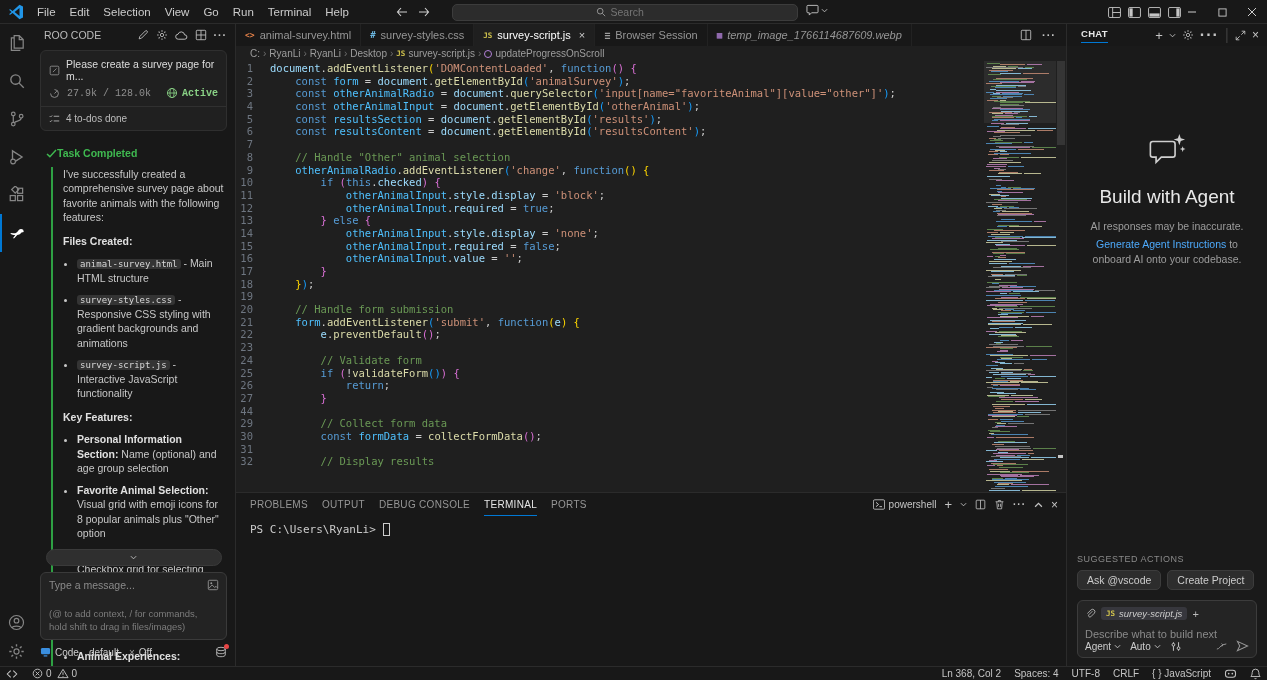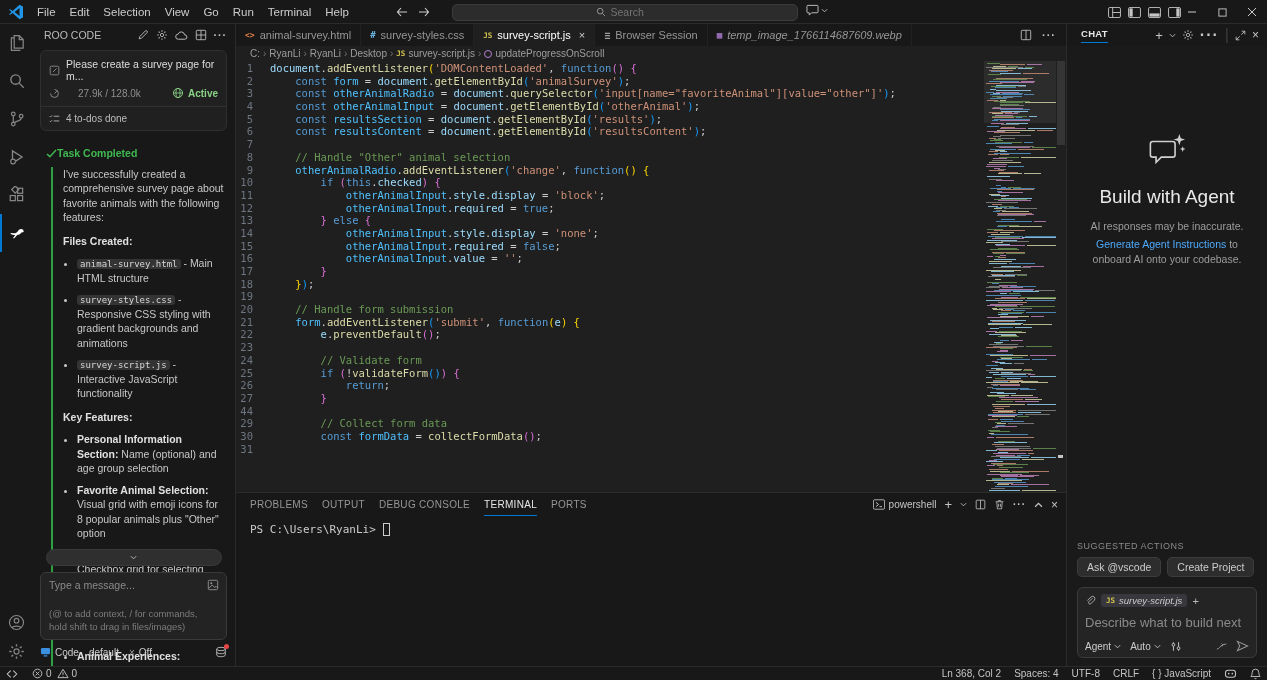--- a/index.html
+++ b/index.html
@@ -31,21 +31,21 @@
   .ab-item.active { color:#ffffff; border-left:2px solid #0078d4; }
   .ab-bottom { margin-top:auto; display:flex; flex-direction:column; align-items:center; padding-bottom:6px; gap:12px; color:#868686; }
 
   
   .sidebar { width:204px; background:#181818; border-right:1px solid #2b2b2b; position:relative; display:flex; flex-direction:column; font-size:10.5px; }
   .sb-header { height:22px; display:flex; align-items:center; padding:0 8px 0 12px; flex:none; }
   .sb-title { font-size:10.5px; color:#bbbbbb; }
   .sb-hicons { margin-left:auto; display:flex; gap:7px; color:#c5c5c5; }
   .task-card { margin:4px 8px 6px; background:#202020; border:1px solid #2f2f2f; border-radius:6px; flex:none; }
   .tc-row1 { display:flex; align-items:center; gap:6px; padding:7px 8px 3px; color:#dddddd; }
-  .tc-row2 { display:flex; align-items:center; gap:18px; padding:2px 8px 7px; color:#8f8f8f; font-size:10px; }
+  .tc-row2 { display:flex; align-items:center; gap:7px; padding:2px 8px 7px; color:#8f8f8f; font-size:10px;font-family:Liberation Mono, monospace; }
   .tc-active { margin-left:auto; display:flex; align-items:center; gap:4px; color:#89d185; font-weight:bold; font-size:10px; }
   .tc-todos { border-top:1px solid #303030; display:flex; align-items:center; gap:6px; padding:6px 8px; color:#bbbbbb; font-size:10px; }
   .sb-scroll { flex:1; overflow:hidden; padding:4px 10px 0 14px; position:relative; }
   .tc-heading { display:flex; align-items:center; color:#3fb950; font-weight:bold; margin:6px 0 8px; }
   .result-body { border-left:2px solid #2ea043; padding-left:10px; margin-left:5px; color:#c8c8c8; line-height:1.38; }
   .result-body p { margin-bottom:9px; }
   .rb-h { font-weight:bold; color:#e0e0e0; margin-bottom:8px; }
   .result-body ul { list-style:disc; padding-left:14px; margin-bottom:9px; }
   .result-body li { margin-bottom:7px; }
   .code-chip { font-family:"DejaVu Sans Mono", monospace; font-size:9px; background:#343434; color:#d8d8d8; border-radius:3px; padding:0 3px; }
@@ -113,21 +113,21 @@
   .chat-footer { flex:none; padding:0 10px 8px; }
   .sa-heading { font-size:9px; letter-spacing:0.5px; color:#8a8a8a; margin-bottom:6px; }
   .sa-buttons { display:flex; gap:6px; margin-bottom:10px; }
   .sa-btn { background:#2d2d2d; border:1px solid #3c3c3c; border-radius:5px; padding:3px 9px; font-size:10.5px; color:#cccccc; white-space:nowrap; }
   .chat-input { background:#242424; border:1px solid #3c3c3c; border-radius:6px; padding:6px 7px 5px; }
   .ci-chips { display:flex; align-items:center; gap:5px; margin-bottom:8px; color:#bbbbbb; }
   .ci-chip { background:#37373d; border-radius:3px; padding:1px 5px; font-size:9.5px; display:flex; align-items:center; gap:4px; color:#cccccc; }
   .ci-chip .fn { font-style:italic; }
   .ci-chip .lang { color:#d4c64d; font-weight:bold; font-size:7.5px; font-family:"DejaVu Sans Mono",monospace; font-style:normal; }
   .ci-plus { color:#bbbbbb; font-size:11px; }
-  .ci-ph { color:#8a8a8a; font-size:13px; margin-bottom:10px; }
+  .ci-ph { color:#8a8a8a; font-size:11px; }
   .ci-bottom { display:flex; align-items:center; gap:9px; font-size:10px; color:#cccccc; }
   .ci-dd { display:flex; align-items:center; gap:3px; }
   .ci-right { margin-left:auto; display:flex; align-items:center; gap:8px; color:#9a9a9a; }
   .chev { width:7px; height:5px; }
 
   
   .statusbar { height:14px; background:#181818; border-top:1px solid #2b2b2b; display:flex; align-items:center; font-size:10px; color:#c5c5c5; padding:0 6px 0 0; }
   .sb-left { display:flex; align-items:center; gap:8px; }
   .remote-ind { width:24px; height:14px; display:flex; align-items:center; justify-content:center; }
   .probs { display:flex; align-items:center; gap:3px; }
@@ -502,20 +502,21 @@
           <div class="cl"><span class="cl-n">22</span><span><span style="color: rgb(204, 204, 204);">        </span><span style="color: rgb(156, 220, 254);">e</span><span style="color: rgb(204, 204, 204);">.</span><span style="color: rgb(220, 220, 170);">preventDefault</span><span style="color: rgb(218, 112, 214);">(</span><span style="color: rgb(218, 112, 214);">)</span><span style="color: rgb(204, 204, 204);">;</span></span></div>
           <div class="cl"><span class="cl-n">23</span><span></span></div>
           <div class="cl"><span class="cl-n">24</span><span><span style="color: rgb(204, 204, 204);">        </span><span style="color: rgb(106, 153, 85);">// Validate form</span></span></div>
           <div class="cl"><span class="cl-n">25</span><span><span style="color: rgb(204, 204, 204);">        </span><span style="color: rgb(86, 156, 214);">if</span><span style="color: rgb(204, 204, 204);"> </span><span style="color: rgb(218, 112, 214);">(</span><span style="color: rgb(204, 204, 204);">!</span><span style="color: rgb(220, 220, 170);">validateForm</span><span style="color: rgb(23, 159, 255);">(</span><span style="color: rgb(23, 159, 255);">)</span><span style="color: rgb(218, 112, 214);">)</span><span style="color: rgb(204, 204, 204);"> </span><span style="color: rgb(218, 112, 214);">{</span></span></div>
           <div class="cl"><span class="cl-n">26</span><span><span style="color: rgb(204, 204, 204);">            </span><span style="color: rgb(86, 156, 214);">return</span><span style="color: rgb(204, 204, 204);">;</span></span></div>
           <div class="cl"><span class="cl-n">27</span><span><span style="color: rgb(204, 204, 204);">        </span><span style="color: rgb(218, 112, 214);">}</span></span></div>
           <div class="cl"><span class="cl-n">44</span><span></span></div>
           <div class="cl"><span class="cl-n">29</span><span><span style="color: rgb(204, 204, 204);">        </span><span style="color: rgb(106, 153, 85);">// Collect form data</span></span></div>
           <div class="cl"><span class="cl-n">30</span><span><span style="color: rgb(204, 204, 204);">        </span><span style="color: rgb(86, 156, 214);">const</span><span style="color: rgb(204, 204, 204);"> </span><span style="color: rgb(79, 193, 255);">formData</span><span style="color: rgb(204, 204, 204);"> </span><span style="color: rgb(204, 204, 204);">=</span><span style="color: rgb(204, 204, 204);"> </span><span style="color: rgb(220, 220, 170);">collectFormData</span><span style="color: rgb(218, 112, 214);">(</span><span style="color: rgb(218, 112, 214);">)</span><span style="color: rgb(204, 204, 204);">;</span></span></div>
           <div class="cl"><span class="cl-n">31</span><span></span></div>
+          <div class="cl"><span class="cl-n">32</span><span><span style="color: rgb(204, 204, 204);">        </span><span style="color: rgb(106, 153, 85);">// Display results</span></span></div>
         </div>
       <div class="minimap" id="minimap">
           <div class="mm-viewport"></div>
           <div class="mm-row">
             <span class="mm-bar" style="margin-left: 3px; width: 13.2952px; background: rgb(106, 153, 85);"></span>
           </div>
           <div class="mm-row">
             <span class="mm-bar" style="margin-left: 16px; width: 25.0403px; background: rgb(206, 145, 120);"></span>
             <span class="mm-bar" style="margin-left: 2px; width: 14.6709px; background: rgb(197, 134, 192);"></span>
           </div>

